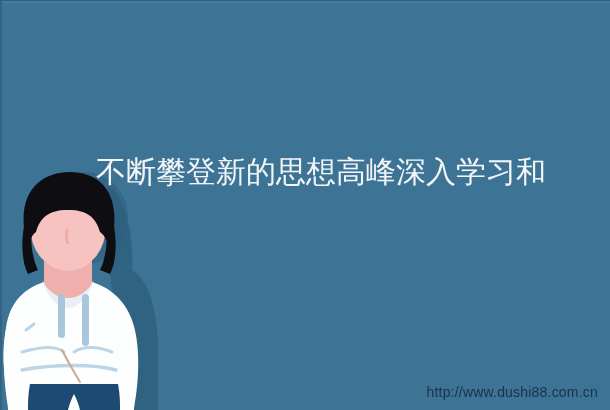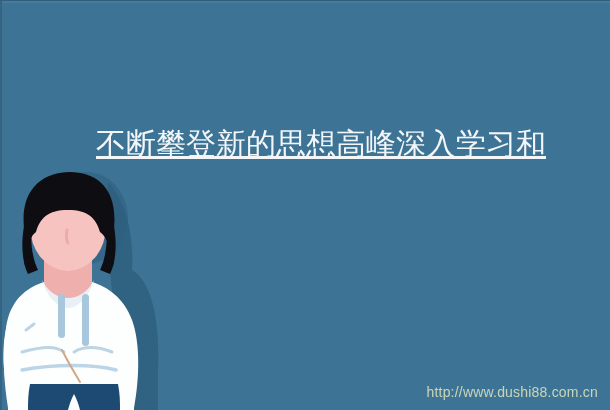--- a/index.html
+++ b/index.html
@@ -48,41 +48,40 @@
     top: 170px;
     width: 160px;
     height: 240px;
   }
   .figure svg { display: block; }
 
   
   .headline {
     position: absolute;
     left: 96px;
-    top: 124px;
+    top: 152px;
     width: 500px;
     color: #f3f6f8;
     font-size: 30px;
     line-height: 40px;
     letter-spacing: 0px;
     white-space: nowrap;
     font-weight: 400;
-    text-decoration: underline;
   }
   .headline .line {
     display: block;
     height: 40px;
   }
 
   
   .watermark {
     position: absolute;
     right: 12px;
     bottom: 10px;
-    color: #fef9c3;
+    color: #0f172a;
     opacity: .72;
     font-size: 14px;
     letter-spacing: .2px;
     white-space: nowrap;
   }
 </style>
 </head>
 <body>
 
 <div id="banner">

